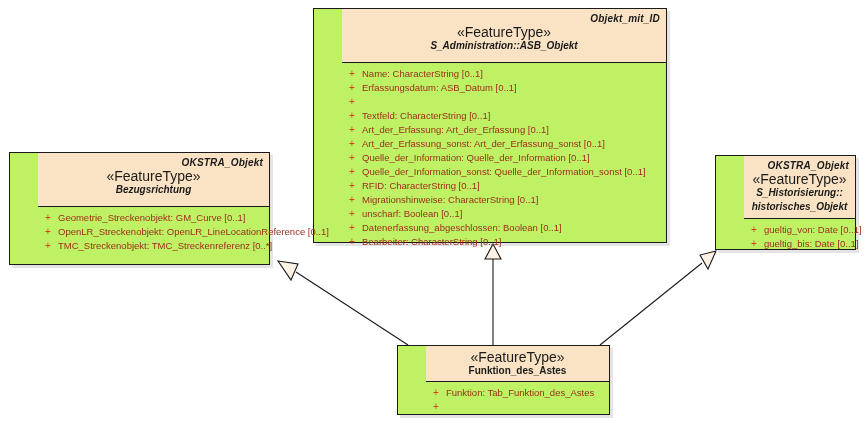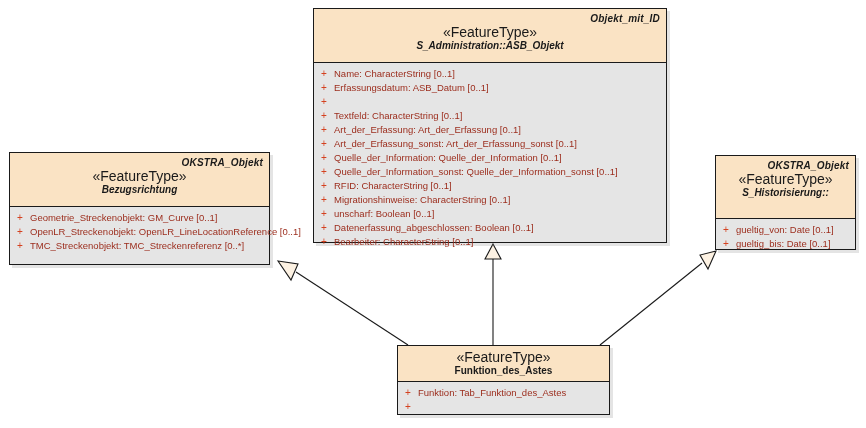--- a/index.html
+++ b/index.html
@@ -14,22 +14,23 @@
     position: relative;
     width: 866px;
     height: 428px;
     background: #ffffff;
     overflow: hidden;
   }
   .uml-class {
     position: absolute;
     box-sizing: border-box;
     border: 1px solid #1a1a1a;
-    background: #e5e5e5;
+    background: #bef264;
     box-shadow: 3px 3px 0 rgba(120,120,120,0.20);
+    padding-left: 28px;
   }
   .cls-header {
     box-sizing: border-box;
     background: #fae3c4;
     border-bottom: 1px solid #1a1a1a;
     position: relative;
     padding: 3px 6px 5px 6px;
   }
   .pkg-label {
     text-align: right;
@@ -195,20 +196,21 @@
         <span class="attr-text">TMC_Streckenobjekt: TMC_Streckenreferenz [0..*]</span>
       </div>
     </div>
   </div>
 
   <div class="uml-class" style="left:715px; top:155px; width:141px; height:95px;">
     <div class="cls-header" style="height:63px;">
       <div class="pkg-label">OKSTRA_Objekt</div>
       <div class="stereotype">«FeatureType»</div>
       <div class="cls-name">S_Historisierung::</div>
+      <div class="cls-name">historisches_Objekt</div>
     </div>
     <div class="attr-list">
       <div class="attr-row">
         <span class="attr-vis">+</span>
         <span class="attr-text">gueltig_von: Date [0..1]</span>
       </div>
       <div class="attr-row">
         <span class="attr-vis">+</span>
         <span class="attr-text">gueltig_bis: Date [0..1]</span>
       </div>

